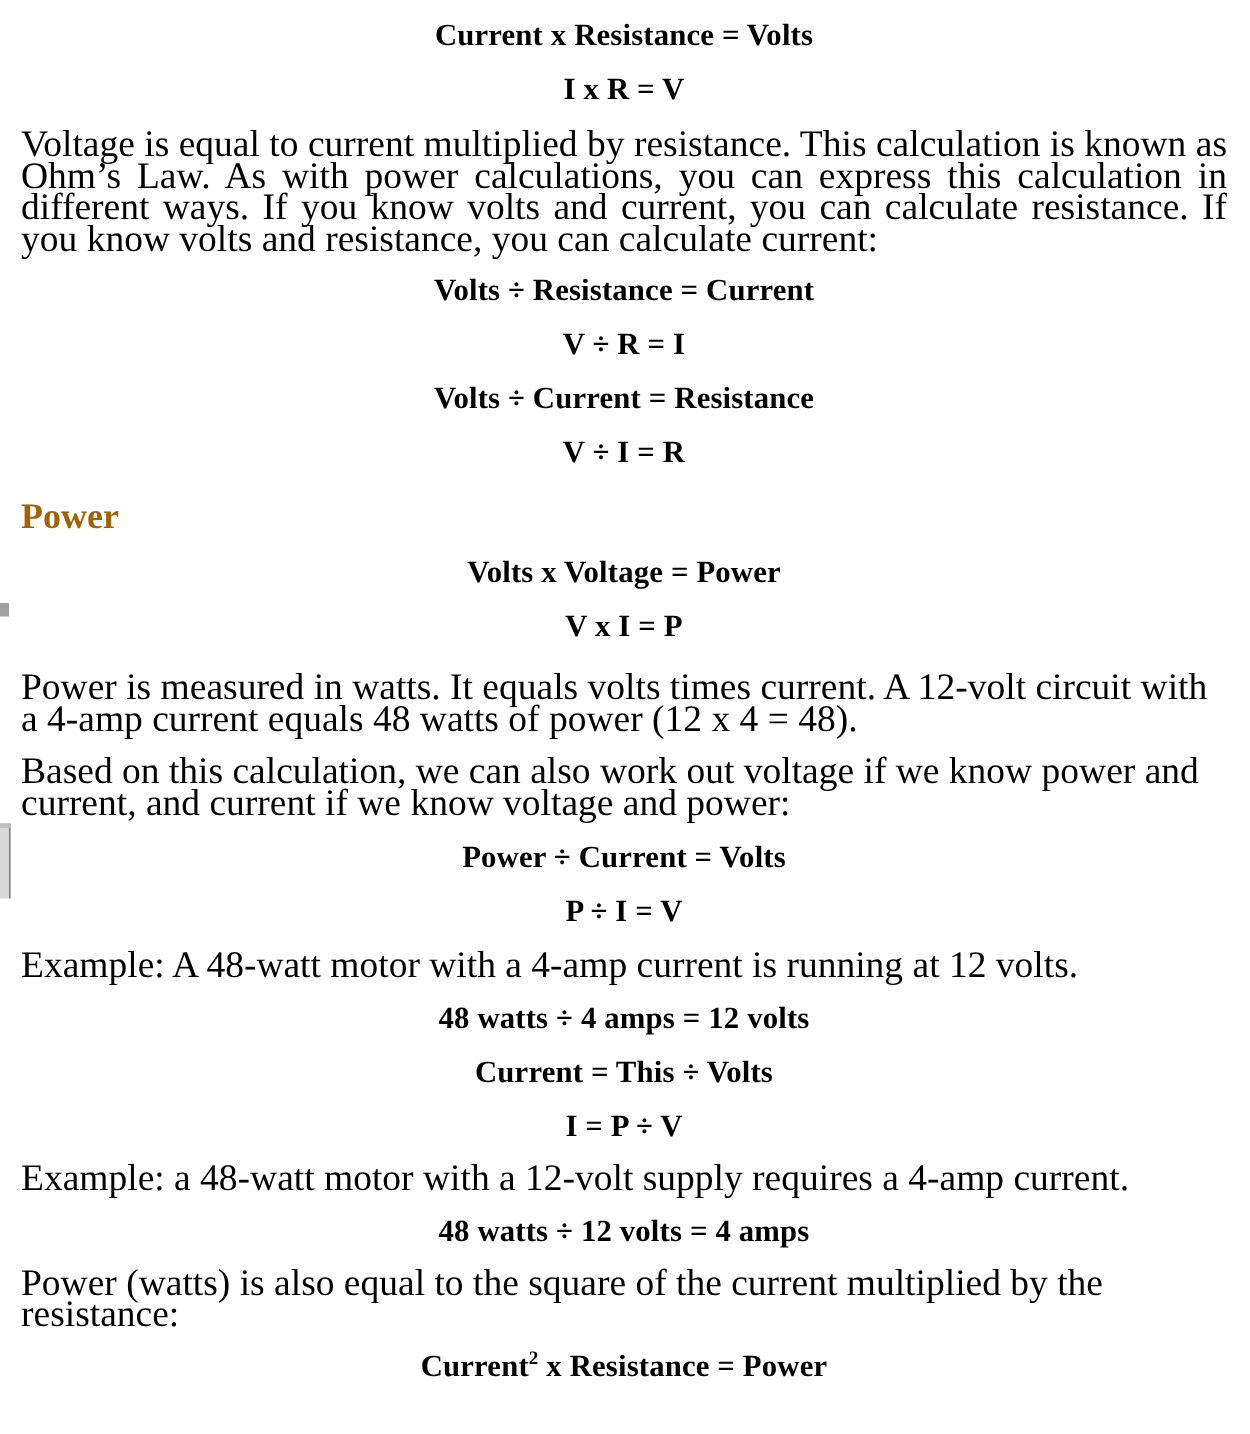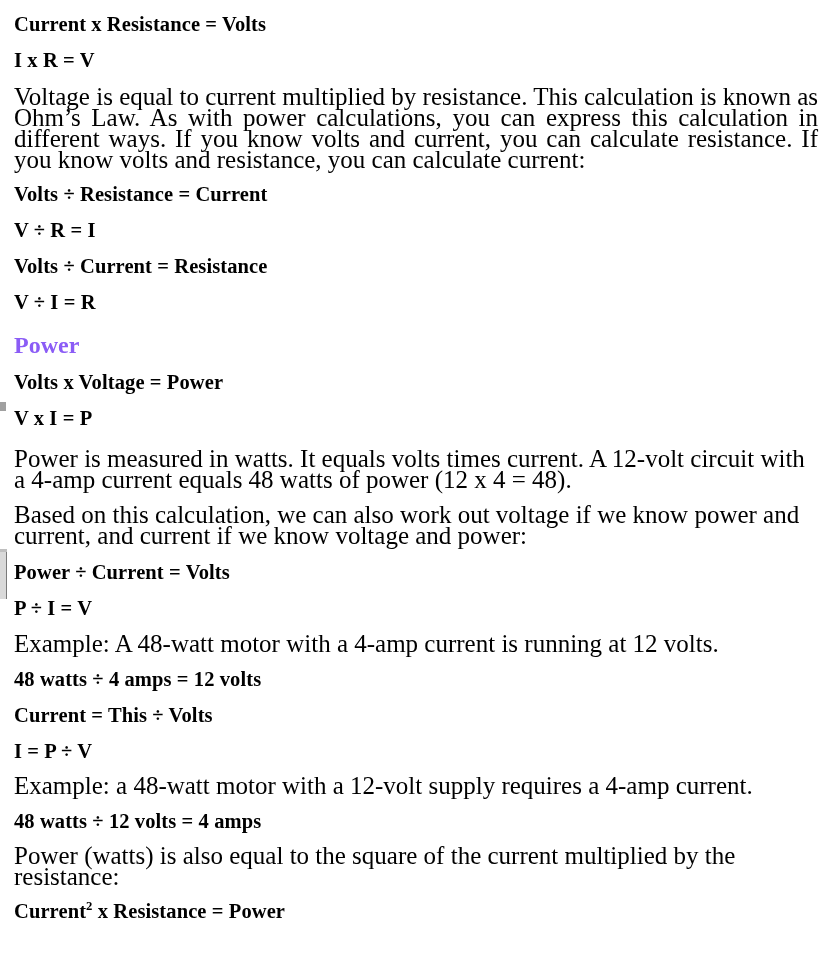--- a/index.html
+++ b/index.html
@@ -47,21 +47,21 @@
   }
   #mark-bar-tick {
     top: 549px;
     width: 7px;
     height: 3px;
     background: #bfbfbf;
   }
 
   
   .formula {
-    text-align: left;
+    text-align: center;
     font-weight: bold;
     font-size: 20.5px;
     line-height: 36px;
     margin: 0;
     letter-spacing: 0.1px;
     white-space: nowrap;
   }
 
   .para {
     text-align: justify;
@@ -75,21 +75,21 @@
   }
   .para.centered {
     text-align: left;
   }
 
   .heading {
     font-size: 24px;
     font-weight: bold;
     line-height: 30px;
     margin: 0;
-    color: #8b5cf6;
+    color: #a16207;
     text-align: left;
   }
 
   sup {
     font-size: 0.62em;
     vertical-align: super;
     line-height: 0;
   }
 
   

